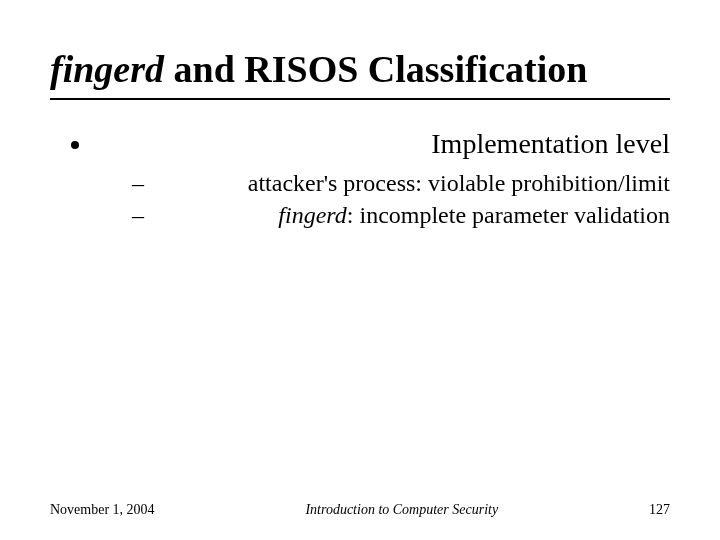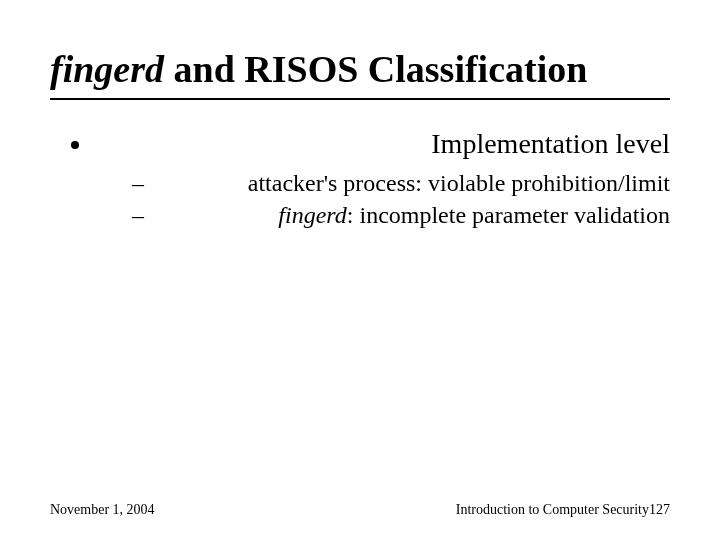--- a/index.html
+++ b/index.html
@@ -9,21 +9,21 @@
   .title .it { font-style: italic; }
   .rule { border: none; border-top: 2px solid #000; margin-bottom: 28px; }
   .lvl1 { list-style: disc; margin-left: 44px; font-size: 28px; text-align: right; }
   .lvl1 > li { margin-bottom: 6px; }
   .lvl2 { list-style: none; margin-left: 38px; margin-top: 8px; font-size: 24px; line-height: 1.25; }
   .lvl2 > li { position: relative; padding-left: 18px; margin-bottom: 2px; }
   .lvl2 > li::before { content: "–"; position: absolute; left: 0; top: 0; }
   .it { font-style: italic; }
   .footer { position: absolute; left: 0; right: 0; bottom: 22px; padding: 0 50px; display: flex; align-items: flex-start; justify-content: space-between; font-size: 14px; }
   .footer .center { text-align: center; flex: 1; }
-  .footer .center .line1 { display: block; text-align: right; }
+  .footer .center .line1 { font-style: italic; display: block; }
   .footer .left, .footer .right { white-space: nowrap; }
 </style>
 </head>
 <body>
 
 <div class="slide">
 
   <h1 class="title">
     <span class="it">fingerd</span><span> and RISOS Classification</span>
   </h1>

